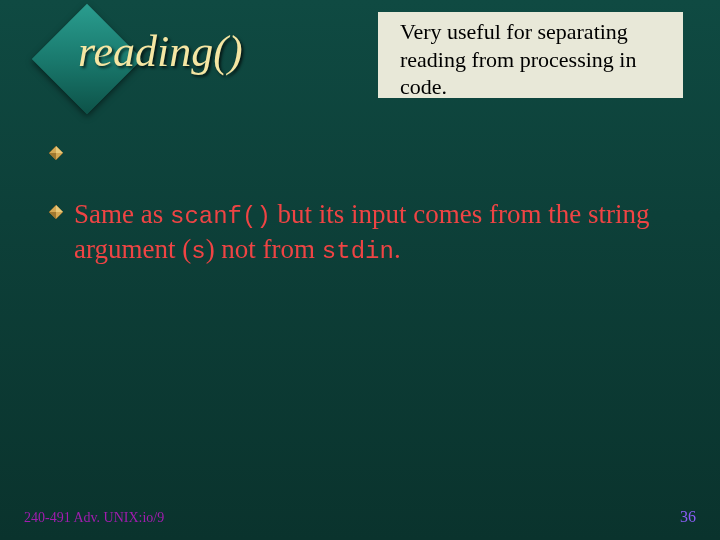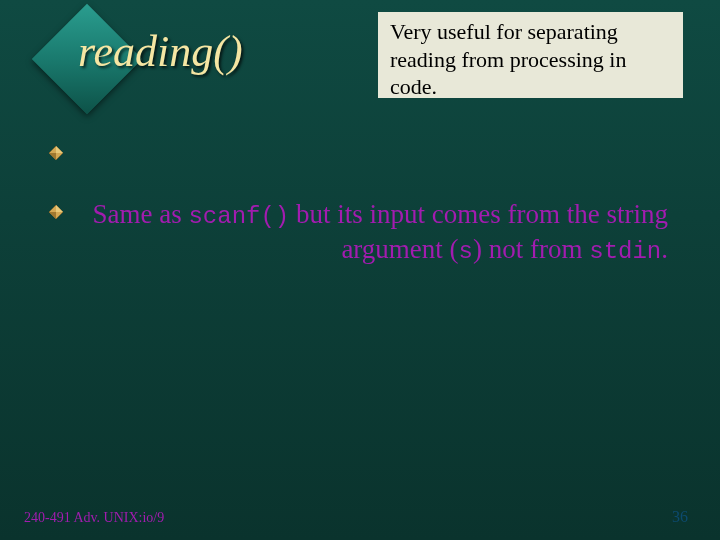--- a/index.html
+++ b/index.html
@@ -42,21 +42,21 @@
     position: absolute;
     left: 378px;
     top: 12px;
     width: 305px;
     height: 86px;
     background: #e8e8d8;
     color: #000;
     font-family: 'Times New Roman', serif;
     font-size: 22px;
     line-height: 1.25;
-    padding: 6px 12px;
+    padding: 6px 22px;
   }
   .content {
     position: absolute;
     left: 48px;
     top: 138px;
     width: 620px;
   }
   .bullet-row {
     display: flex;
     align-items: flex-start;
@@ -73,43 +73,42 @@
   .code-block {
     font-family: 'Courier New', monospace;
     font-size: 24px;
     color: #f5e6a3;
     line-height: 1.35;
     white-space: pre;
   }
   .prose {
     font-family: 'Times New Roman', serif;
     font-size: 27px;
-    color: #a21caf;
+    color: #ef4444;
     line-height: 1.3;
-    text-align: right;
   }
   .prose .mono {
     font-family: 'Courier New', monospace;
     font-size: 24px;
   }
   .footer-left {
     position: absolute;
     left: 24px;
     bottom: 14px;
     font-family: 'Times New Roman', serif;
     font-size: 14px;
     color: #a21caf;
   }
   .footer-right {
     position: absolute;
-    right: 32px;
+    right: 24px;
     bottom: 14px;
     font-family: 'Times New Roman', serif;
     font-size: 16px;
-    color: #0c4a6e;
+    color: #8b5cf6;
     margin-left: 6px;
   }
 </style>
 </head>
 <body>
 
 <div class="diamond">
   <div class="diamond-shape"></div>
 </div>
 

